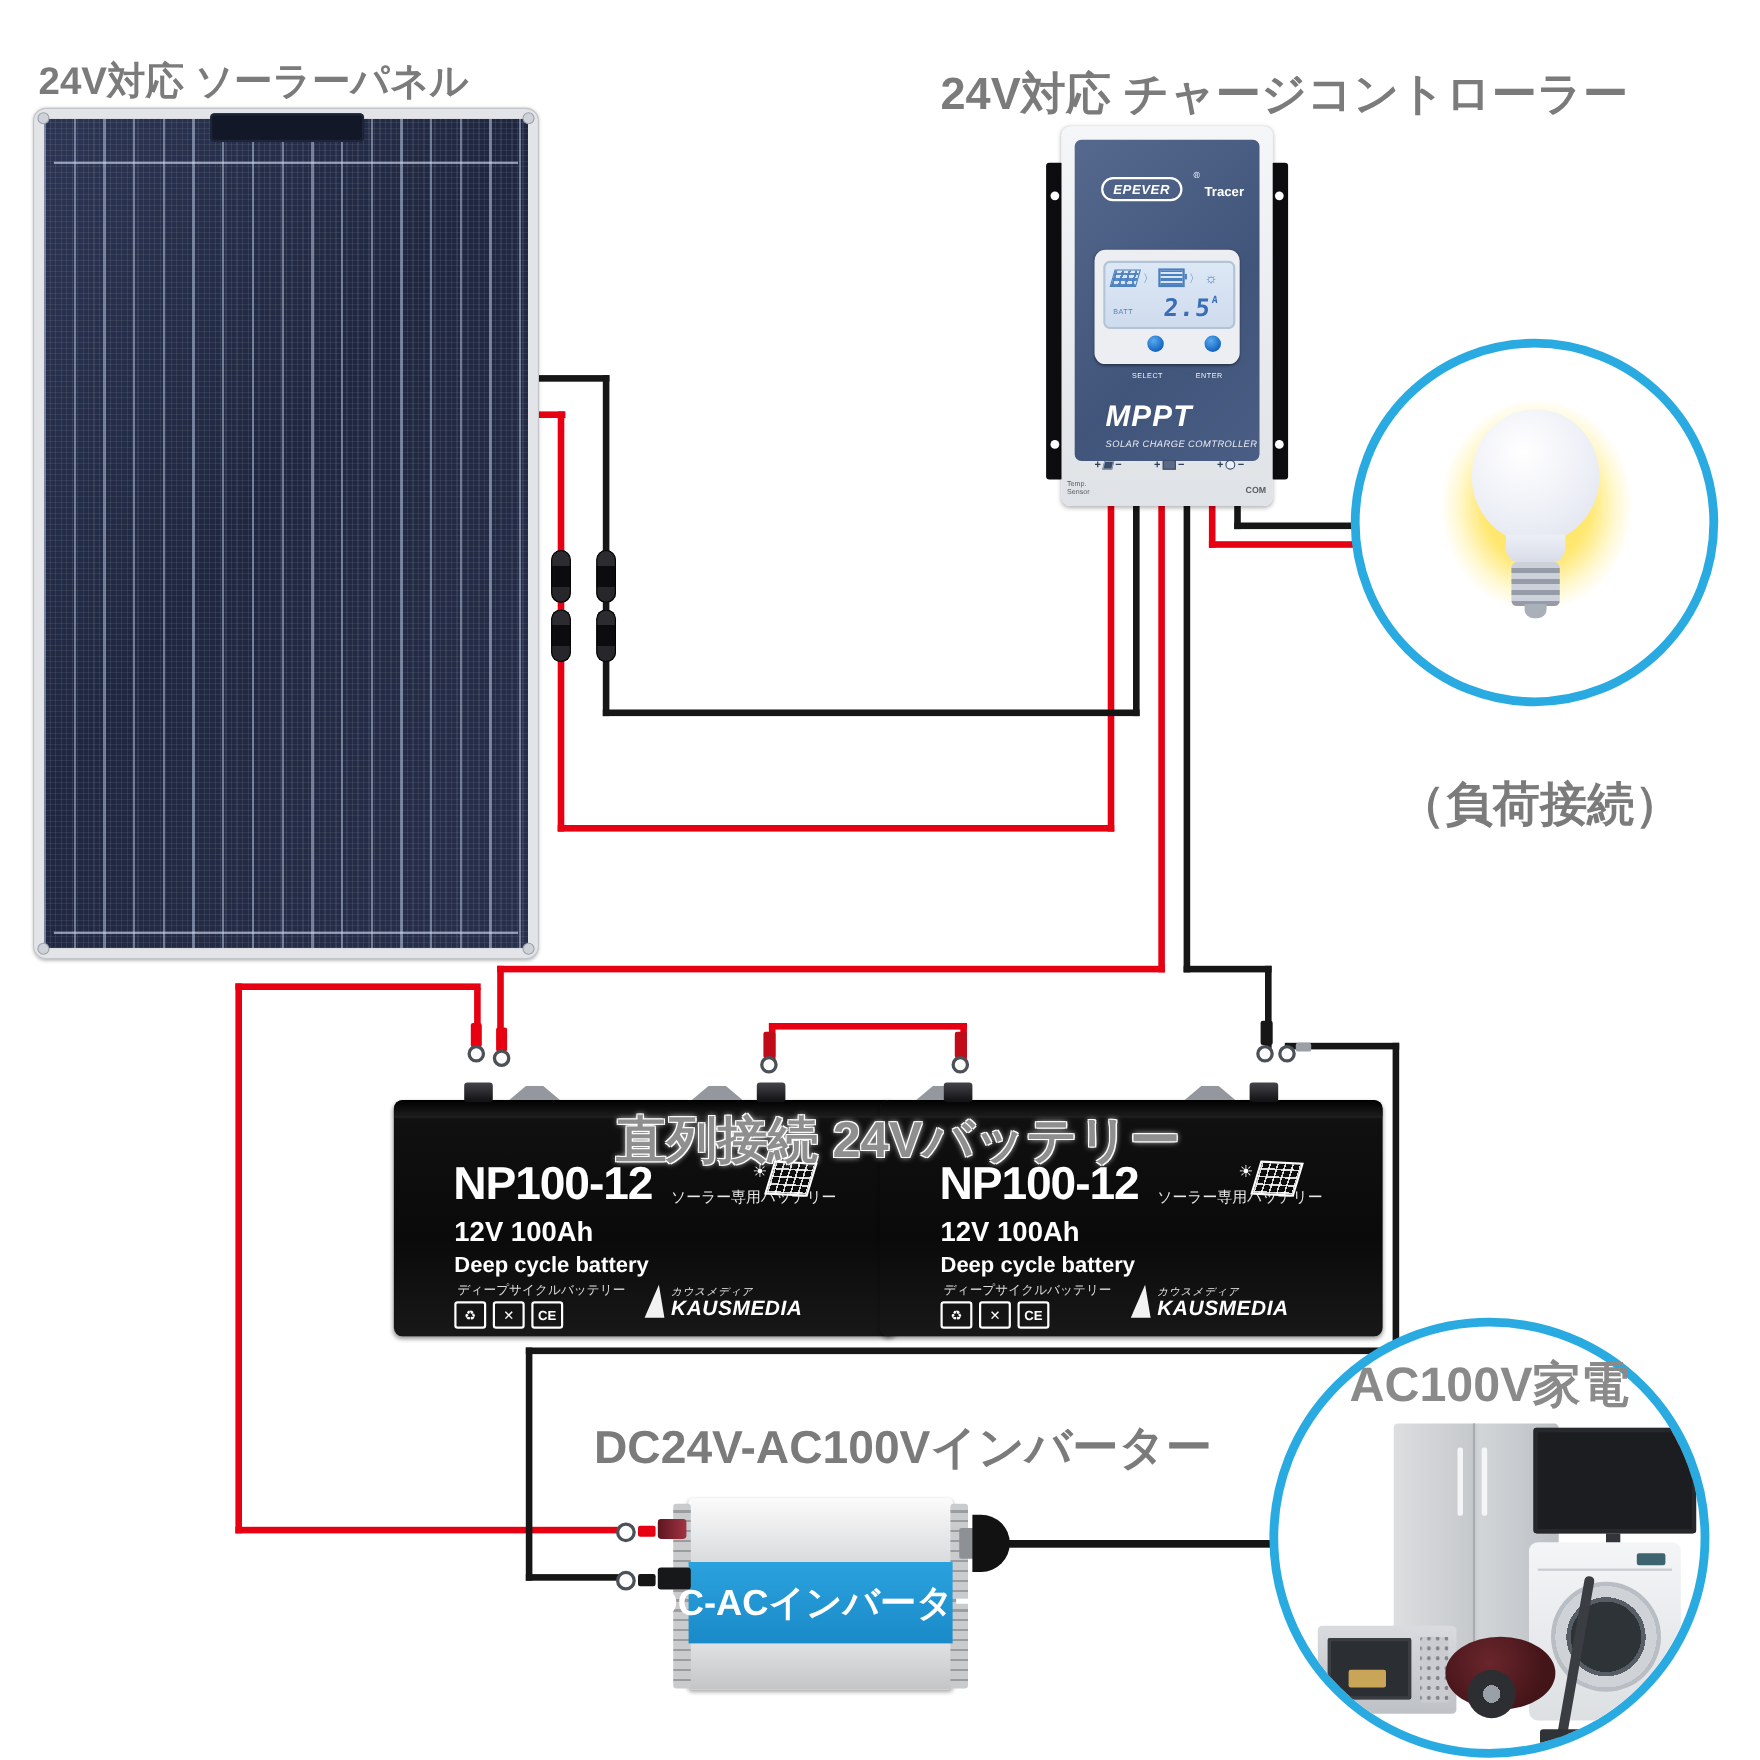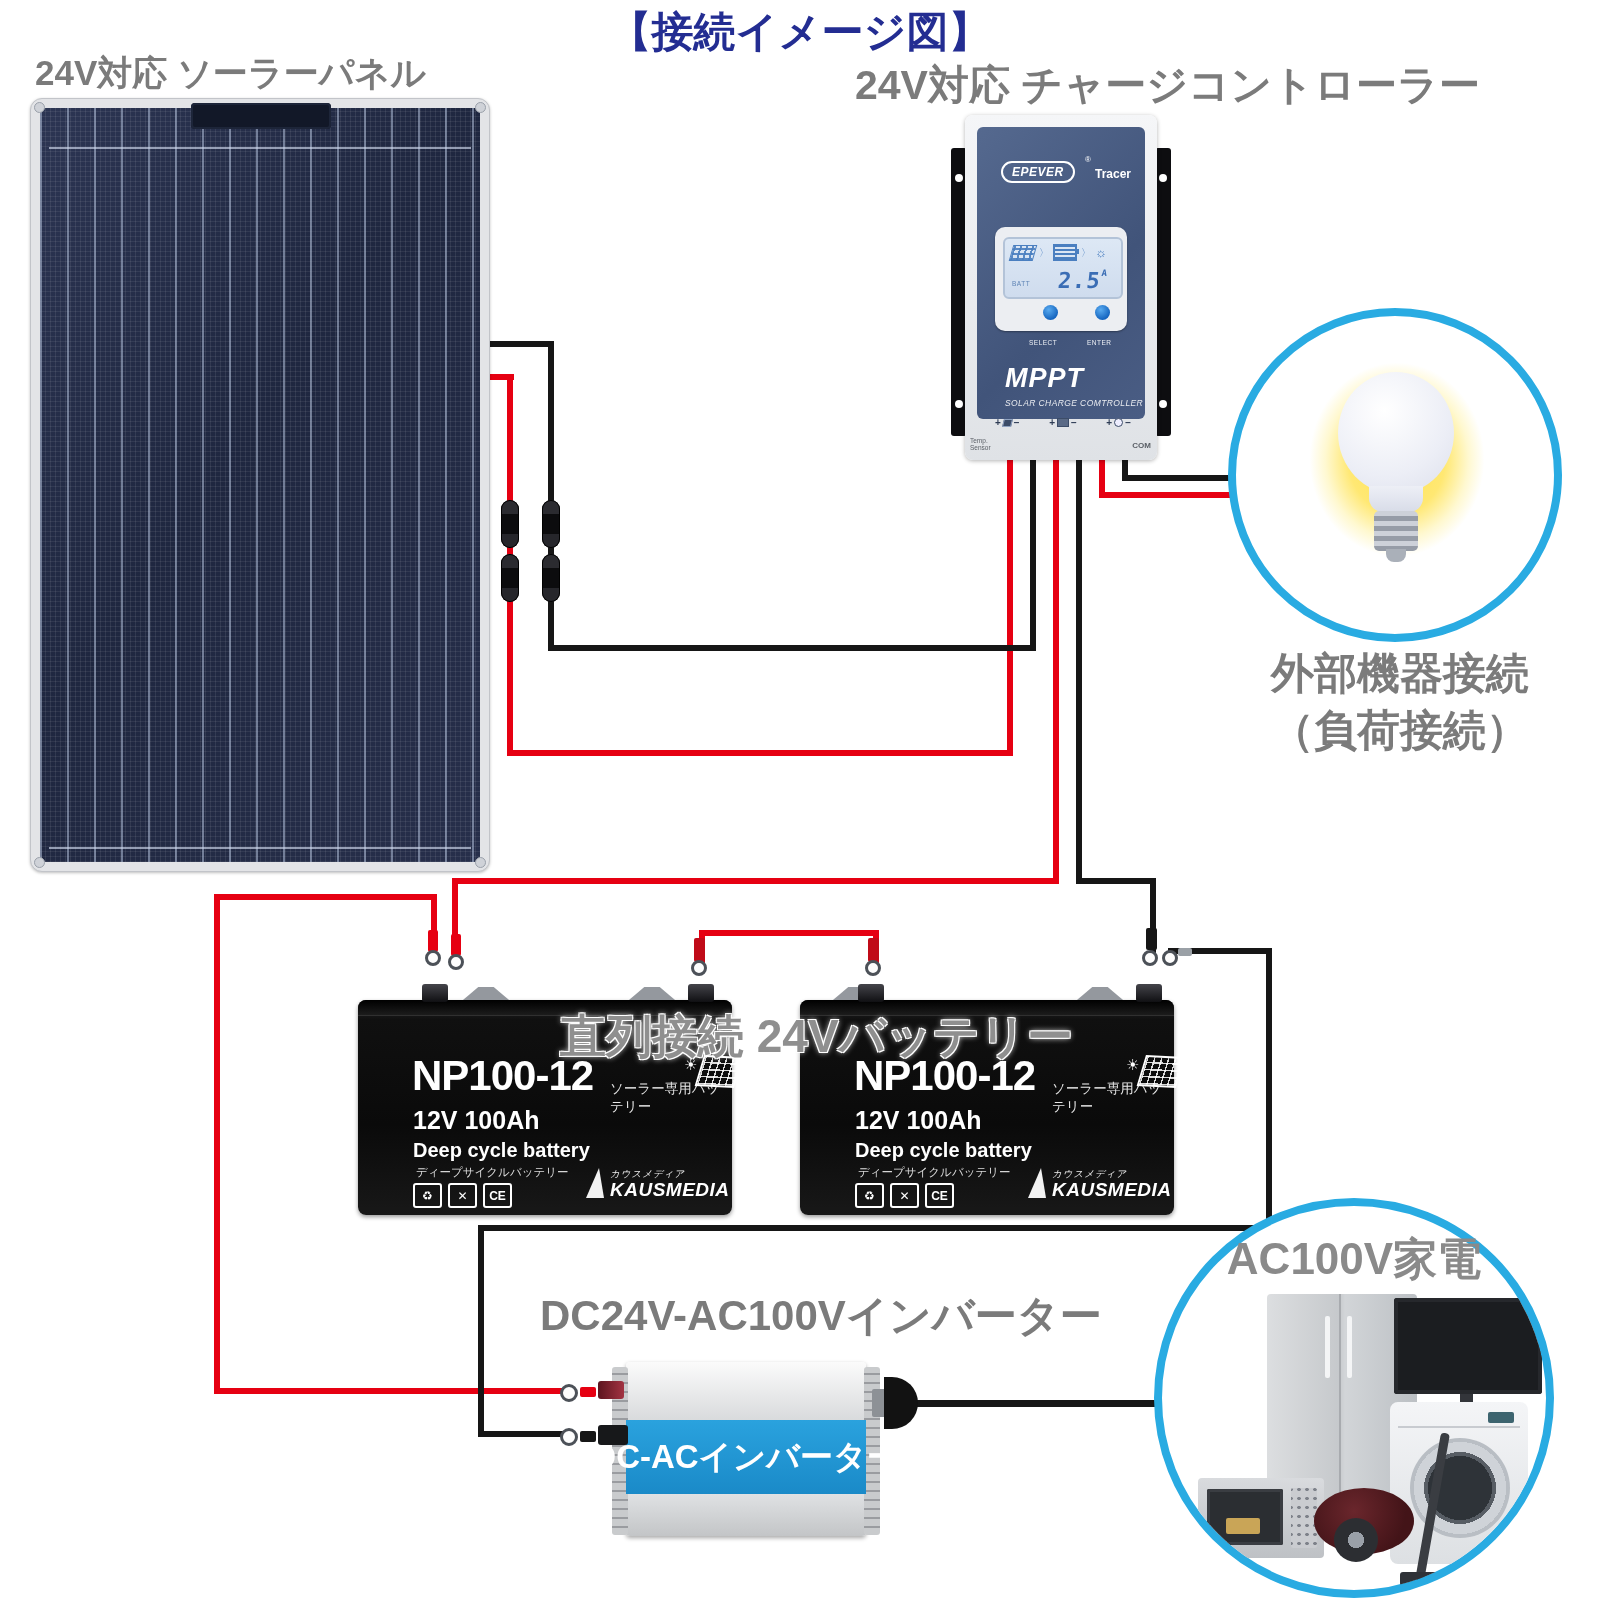--- a/index.html
+++ b/index.html
@@ -56,21 +56,21 @@
   .circle{position:absolute;border-radius:50%;background:#fff;border:8px solid #29abe2;z-index:2;box-sizing:border-box;}
   .glow{position:absolute;left:1282px;top:332px;width:230px;height:255px;border-radius:50%;z-index:3;
     background:radial-gradient(closest-side,#ffe14d 0%,#ffe873 42%,rgba(255,240,150,.45) 62%,transparent 76%);}
   .bulbhead{position:absolute;left:1338px;top:372px;width:116px;height:122px;border-radius:50%;z-index:3;
     background:radial-gradient(circle at 40% 32%,#ffffff,#eceef6 60%,#dcdfeb);}
   .bulbneck{position:absolute;left:1369px;top:486px;width:54px;height:26px;background:linear-gradient(180deg,#edeff6,#d8dce8);border-radius:0 0 14px 14px;z-index:3;}
   .bulbscrew{position:absolute;left:1374px;top:511px;width:44px;height:40px;z-index:3;border-radius:5px;
     background:repeating-linear-gradient(180deg,#cdd1d9 0 5px,#969ca7 5px 10px);}
   .bulbtip{position:absolute;left:1386px;top:549px;width:20px;height:13px;background:#aab0b9;border-radius:0 0 8px 8px;z-index:3;}
   
-  .battery{position:absolute;top:1000px;width:374px;height:215px;z-index:4;background:linear-gradient(180deg,#2b2b2d 0,#101010 9%,#0a0a0a 58%,#181818 100%);border-radius:8px;box-shadow:0 2px 4px rgba(0,0,0,.4);color:#fff;}
+  .battery{position:absolute;top:1000px;width:422px;height:215px;z-index:4;background:linear-gradient(180deg,#2b2b2d 0,#101010 9%,#0a0a0a 58%,#181818 100%);border-radius:8px;box-shadow:0 2px 4px rgba(0,0,0,.4);color:#fff;padding-left:35px;}
   .bat-lip{position:absolute;left:0;top:0;width:100%;height:15px;background:linear-gradient(180deg,#000,#1c1c1c);border-radius:8px 8px 0 0;border-bottom:1px solid #303030;}
   .post{position:absolute;top:-16px;width:26px;height:18px;background:linear-gradient(180deg,#44444a,#101013);border-radius:3px;z-index:4;}
   .handle{position:absolute;top:-13px;width:64px;height:13px;background:#94989e;clip-path:polygon(14% 100%,86% 100%,62% 0,38% 0);z-index:3;}
   .bat-model{position:absolute;left:54px;top:52px;font-size:42px;font-weight:bold;letter-spacing:-1px;}
   .bat-sub{position:absolute;left:252px;top:80px;font-size:13.5px;color:#e8e8e8;}
   .bat-cap{position:absolute;left:55px;top:106px;font-size:25px;font-weight:bold;}
   .bat-type{position:absolute;left:55px;top:139px;font-size:20px;font-weight:bold;}
   .bat-typejp{position:absolute;left:58px;top:165px;font-size:11.5px;color:#ddd;}
   .certs{position:absolute;left:55px;top:183px;display:flex;gap:6px;}
   .cert{width:25px;height:21px;border:2px solid #fff;border-radius:3px;font-size:12px;font-weight:bold;display:flex;align-items:center;justify-content:center;color:#fff;}
@@ -116,21 +116,20 @@
   .vacwheel{position:absolute;left:172px;top:312px;width:44px;height:44px;border-radius:50%;background:radial-gradient(circle,#9aa0a8 0 8px,#2c2e32 8px);}
   .vacstick{position:absolute;left:266px;top:226px;width:9px;height:150px;background:#3a3d42;transform:rotate(10deg);border-radius:4px;}
   .vachead{position:absolute;left:238px;top:366px;width:58px;height:14px;background:#2f3237;border-radius:3px;}
   .ac-label{position:absolute;left:0;top:24px;width:100%;text-align:center;font-size:44px;font-weight:bold;color:#8a8a8a;z-index:5;}
 </style>
 </head>
 <body>
 
 <div class="canvas">
 
-  <div class="lbl" style="left:0;top:4px;width:1600px;text-align:center;font-size:42px;color:#232d92;">【接続イメージ図】</div>
   <div class="lbl" style="left:35px;top:50px;font-size:35px;">24V対応 ソーラーパネル</div>
   <div class="lbl" style="left:855px;top:58px;font-size:41px;">24V対応 チャージコントローラー</div>
 
   <div class="wire red" style="left:482px;top:374px;width:32px;height:6px;"></div>
   <div class="wire red" style="left:507px;top:374px;width:6px;height:382px;"></div>
   <div class="wire red" style="left:507px;top:750px;width:506px;height:6px;"></div>
   <div class="wire red" style="left:1007px;top:450px;width:6px;height:306px;"></div>
 
   <div class="wire blk" style="left:482px;top:341px;width:72px;height:6px;"></div>
   <div class="wire blk" style="left:548px;top:341px;width:6px;height:310px;"></div>
@@ -264,21 +263,20 @@
   <div class="gterm" style="left:1071px;"></div>
   <div class="gterm" style="left:1094px;"></div>
   <div class="gterm" style="left:1117px;"></div>
 
   <div class="circle" style="left:1228px;top:308px;width:334px;height:334px;"></div>
   <div class="glow"></div>
   <div class="bulbhead"></div>
   <div class="bulbneck"></div>
   <div class="bulbscrew"></div>
   <div class="bulbtip"></div>
-  <div class="lbl" style="left:1215px;top:645px;width:370px;text-align:center;font-size:43px;">外部機器接続</div>
   <div class="lbl" style="left:1215px;top:702px;width:370px;text-align:center;font-size:43px;">（負荷接続）</div>
 
   <div class="battery" style="left:358px;">
     <div class="bat-lip"></div>
     <div class="post" style="left:64px;"></div>
     <div class="post" style="left:330px;"></div>
     <div class="handle" style="left:96px;"></div>
     <div class="handle" style="left:262px;"></div>
     <div class="bat-model">NP100-12</div>
     <div class="bat-sub">ソーラー専用バッテリー</div>

